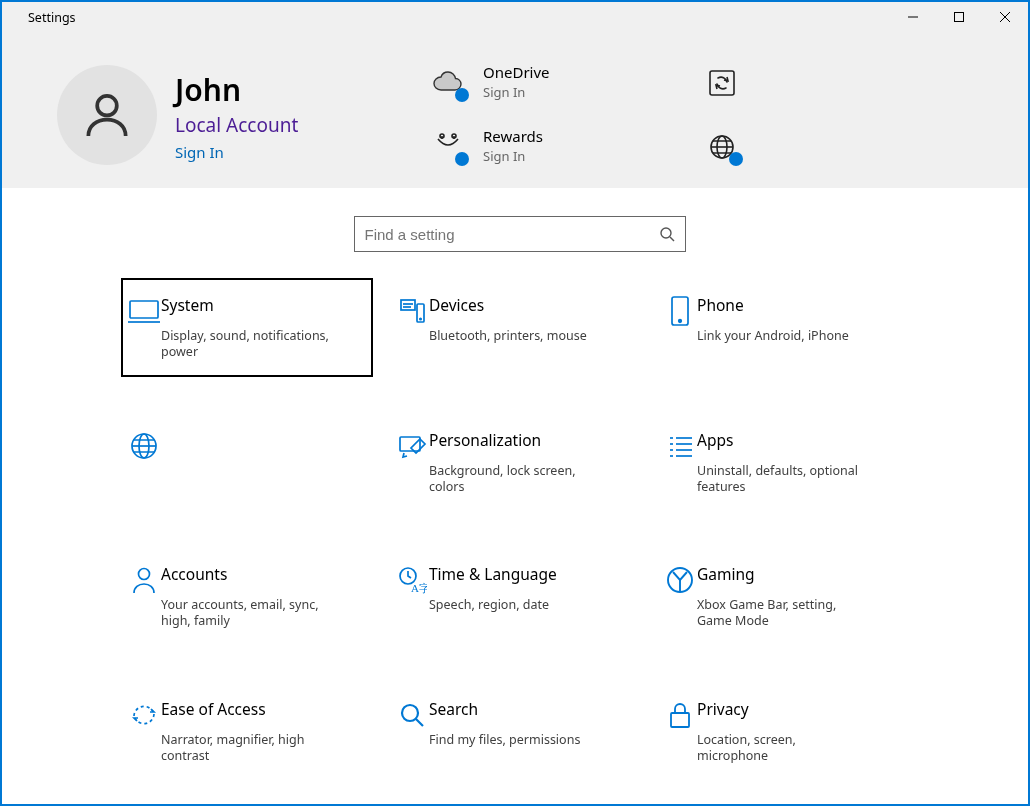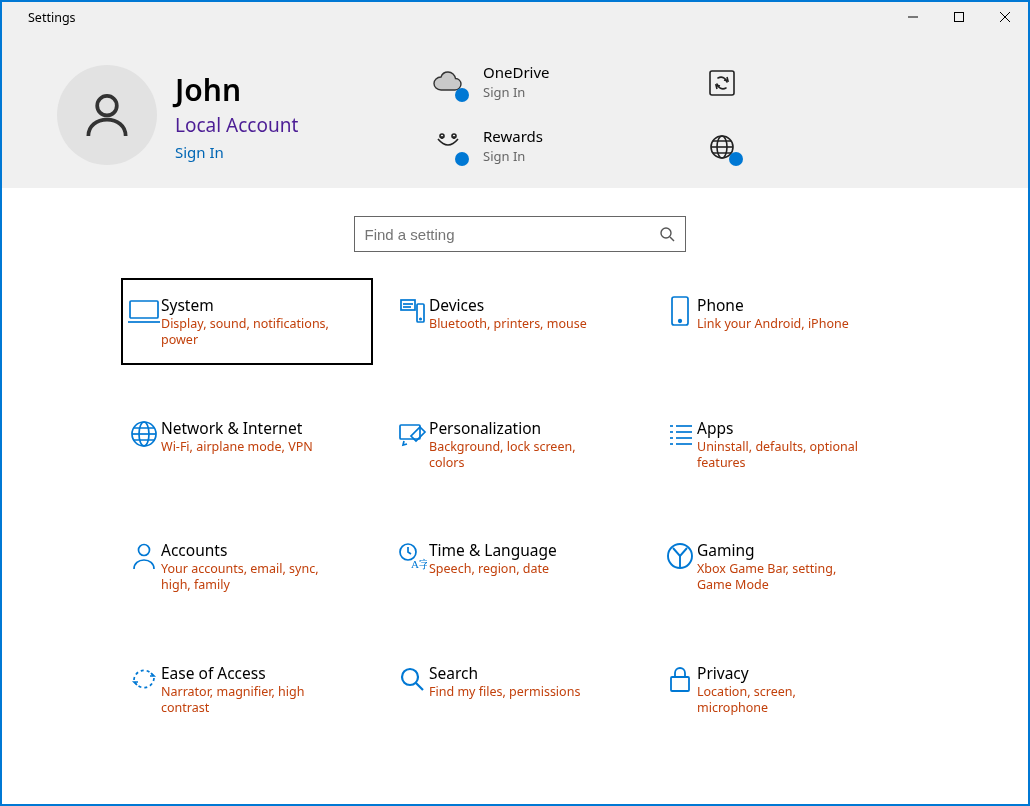--- a/index.html
+++ b/index.html
@@ -95,21 +95,21 @@
     border: 2px solid transparent;
     align-items: flex-start;
     cursor: pointer;
   }
   .cat.selected { border-color: #000; }
   .cat .cicon {
     width: 34px; height: 34px; flex-shrink: 0; 
     display: flex; align-items: center; justify-content: center;
   }
   .cat .clabel { font-size: 15.5px; }
-  .cat .cdesc { font-size: 12.5px; color: #c2410c; margin-top: 0; line-height: 1.3; max-width: 170px; }
+  .cat .cdesc { font-size: 12.5px; color: #404040; margin-top: 12px; line-height: 1.3; max-width: 170px; }
 
   svg { display: block; }
 </style>
 </head>
 <body>
 
 <div class="window">
 
   <div class="titlebar">
     <span class="title">Settings</span>
@@ -260,24 +260,20 @@
       </div>
       <div class="cat">
         <div class="cicon">
           <svg width="30" height="30" viewBox="0 0 30 30" fill="none" stroke="#0078d4" stroke-width="1.7">
             <circle cx="15" cy="15" r="12"></circle>
             <ellipse cx="15" cy="15" rx="5" ry="12"></ellipse>
             <line x1="3" y1="15" x2="27" y2="15"></line>
             <path d="M5 9h20M5 21h20"></path>
           </svg>
         </div>
-        <div>
-          <div class="clabel">Network &amp; Internet</div>
-          <div class="cdesc">Wi-Fi, airplane mode, VPN</div>
-        </div>
       </div>
       <div class="cat">
         <div class="cicon">
           <svg width="30" height="28" viewBox="0 0 30 28" fill="none" stroke="#0078d4" stroke-width="1.7">
             <rect x="3" y="5" width="20" height="14" rx="1"></rect>
             <path d="M23 7l5 5-9 9-5-5z"></path>
             <path d="M10 24l-4 1 1-4"></path>
           </svg>
         </div>
         <div>

